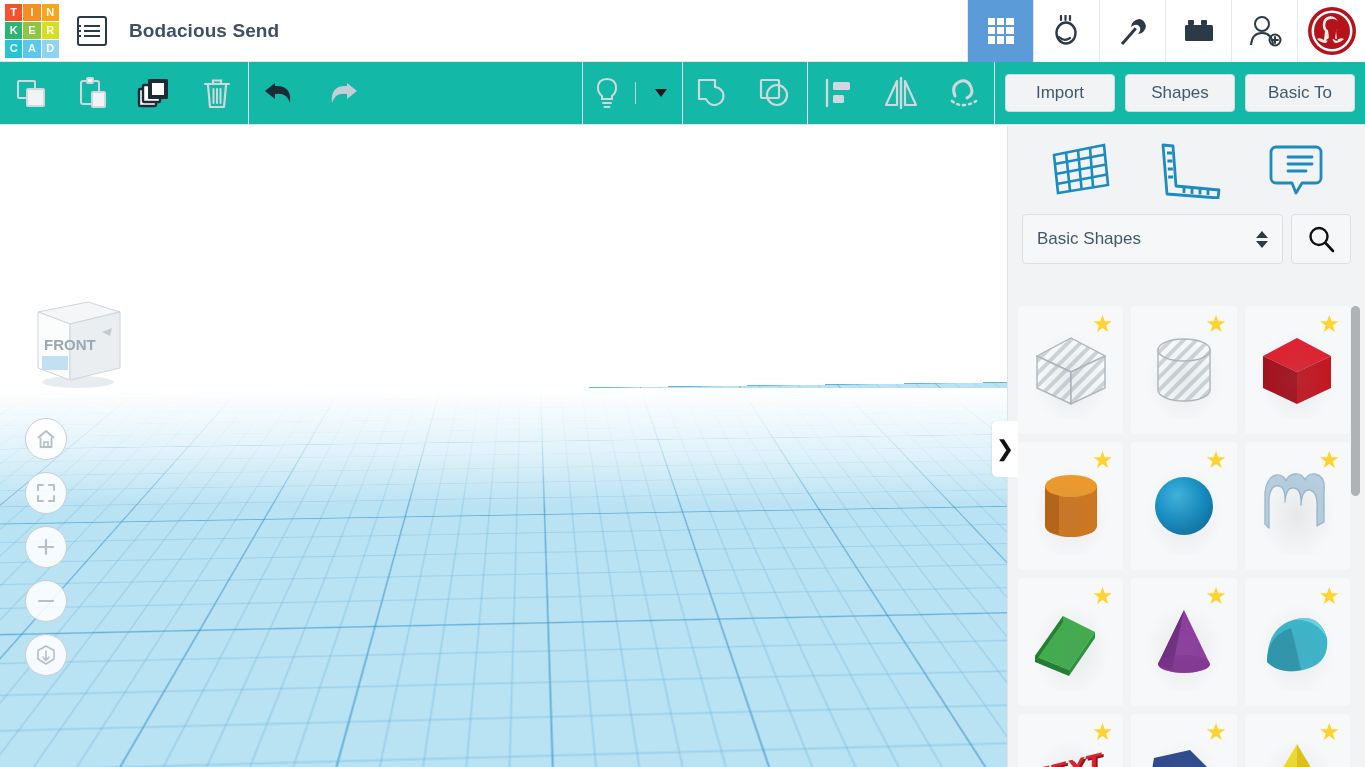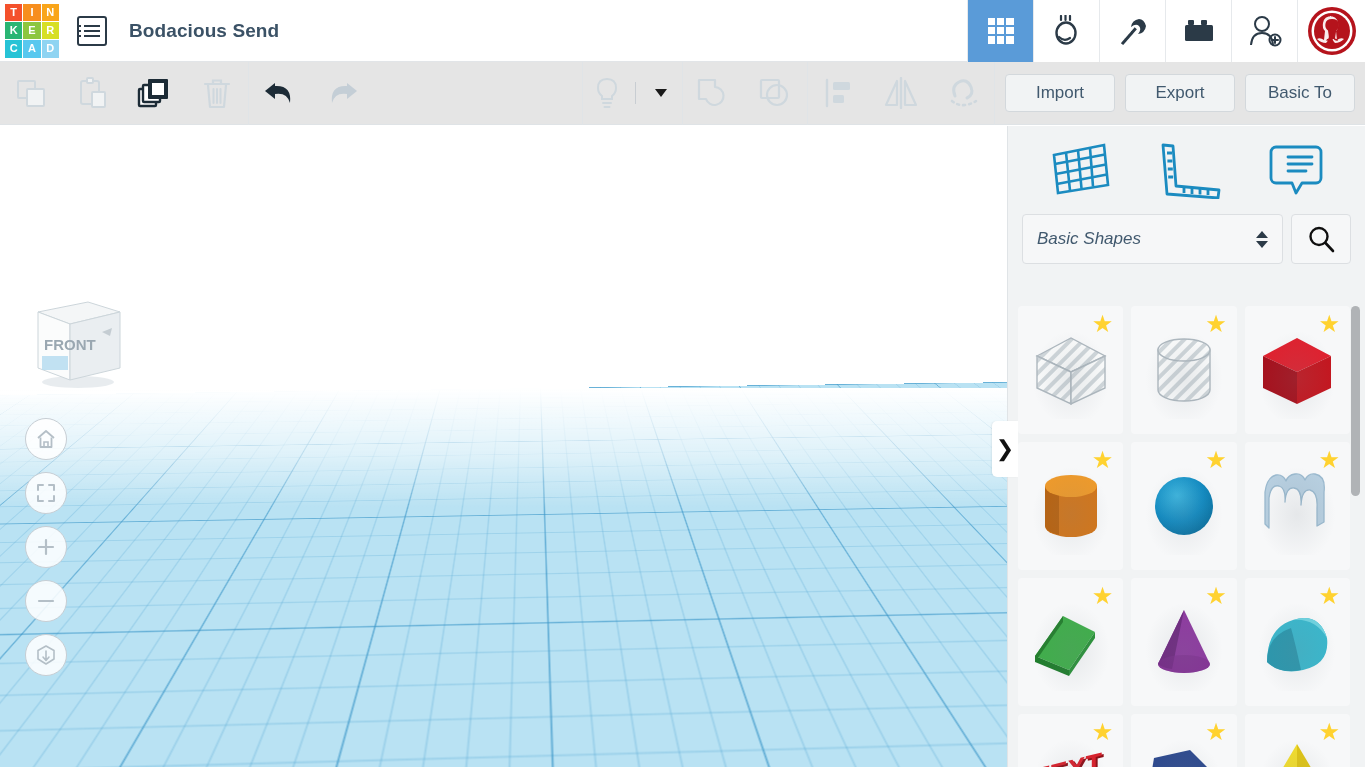--- a/index.html
+++ b/index.html
@@ -51,21 +51,21 @@
     border-left: 1px solid #e6e9ec; cursor: pointer; background: #fff;
   }
   .tr-btn.active { background: #5a9bd8; }
   .tr-btn:last-child { border-right: none; width: 68px; }
   .grid9 { display: grid; grid-template-columns: repeat(3,1fr); grid-template-rows: repeat(3,1fr); gap: 2px; width: 26px; height: 26px; }
   .grid9 b { background: #fff; display: block; }
 
   
   .toolbar {
     position: absolute; top: 62px; left: 0; width: 1365px; height: 63px;
-    background: #e5e5e5; border-bottom: 1px solid #dfe3e6;
+    background: #14b8a6; border-bottom: 1px solid #dfe3e6;
     display: flex; align-items: center;
   }
   .tgroup { display: flex; align-items: center; height: 63px; }
   .tsep { width: 1px; height: 63px; background: #e0e4e7; }
   .tbtn {
     width: 62px; height: 63px; display: flex; align-items: center; justify-content: center;
     cursor: pointer;
   }
   .tbtn.dis { cursor: default; }
   .spacer-flex { flex: 1 1 auto; }
@@ -146,21 +146,21 @@
     color: #111; font-size: 22px; font-weight: 300;
   }
 
   
   .panel {
     position: absolute; top: 126px; left: 1007px; width: 358px; height: 641px;
     background: #f1f3f4; border-left: 1px solid #e0e4e7;
   }
   .panel-icons { display: flex; align-items: center; justify-content: space-around; height: 88px; padding: 0 18px; }
   .picon { cursor: pointer; }
-  .panel-search { display: flex; gap: 8px; padding: 0 14px; font-style: italic; }
+  .panel-search { display: flex; gap: 8px; padding: 0 14px; }
   .sel-box {
     flex: 1 1 auto; height: 50px; background: #f6f7f8; border: 1px solid #dcdfe2; border-radius: 4px;
     display: flex; align-items: center; justify-content: space-between; padding: 0 14px; cursor: pointer;
   }
   .sel-txt { font-size: 17px; color: #41596e; }
   .spin { display: flex; flex-direction: column; gap: 3px; }
   .spin .up { width:0;height:0;border-left:6px solid transparent;border-right:6px solid transparent;border-bottom:7px solid #2b3a47; }
   .spin .dn { width:0;height:0;border-left:6px solid transparent;border-right:6px solid transparent;border-top:7px solid #2b3a47; }
   .search-btn {
     width: 60px; height: 50px; background: #f6f7f8; border: 1px solid #dcdfe2; border-radius: 4px;
@@ -370,21 +370,21 @@
           <path d="M10 20 q-4 -10 4 -14 q8 -4 12 5 q3 8 -4 11" stroke="#cfd8de" stroke-width="3" fill="none" stroke-linecap="round"></path>
           <path d="M7 25 q6 5 13 4 q7 -1 11 -4" stroke="#cfd8de" stroke-width="2.6" fill="none" stroke-linecap="round" stroke-dasharray="2 4"></path>
         </svg>
       </div>
     </div>
 
     <div class="tsep"></div>
 
     <div class="action-btns">
       <div class="abtn">Import</div>
-      <div class="abtn">Export</div>
+      <div class="abtn">Shapes</div>
       <div class="abtn">Basic To</div>
     </div>
   </div>
 
   <div class="viewport">
     <div class="ground"></div>
     <div class="ground-fade"></div>
 
     <div class="obj-wrap">
       <div class="obj-shadow"></div>

